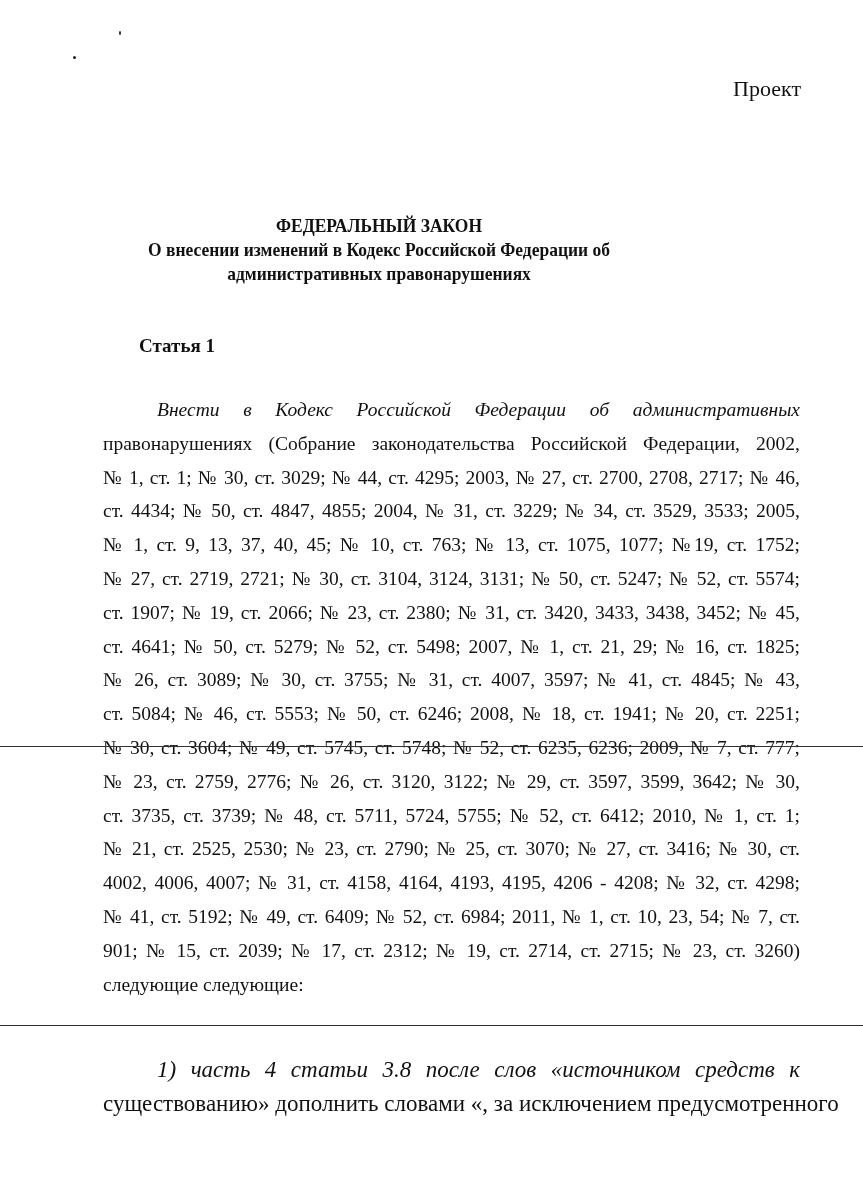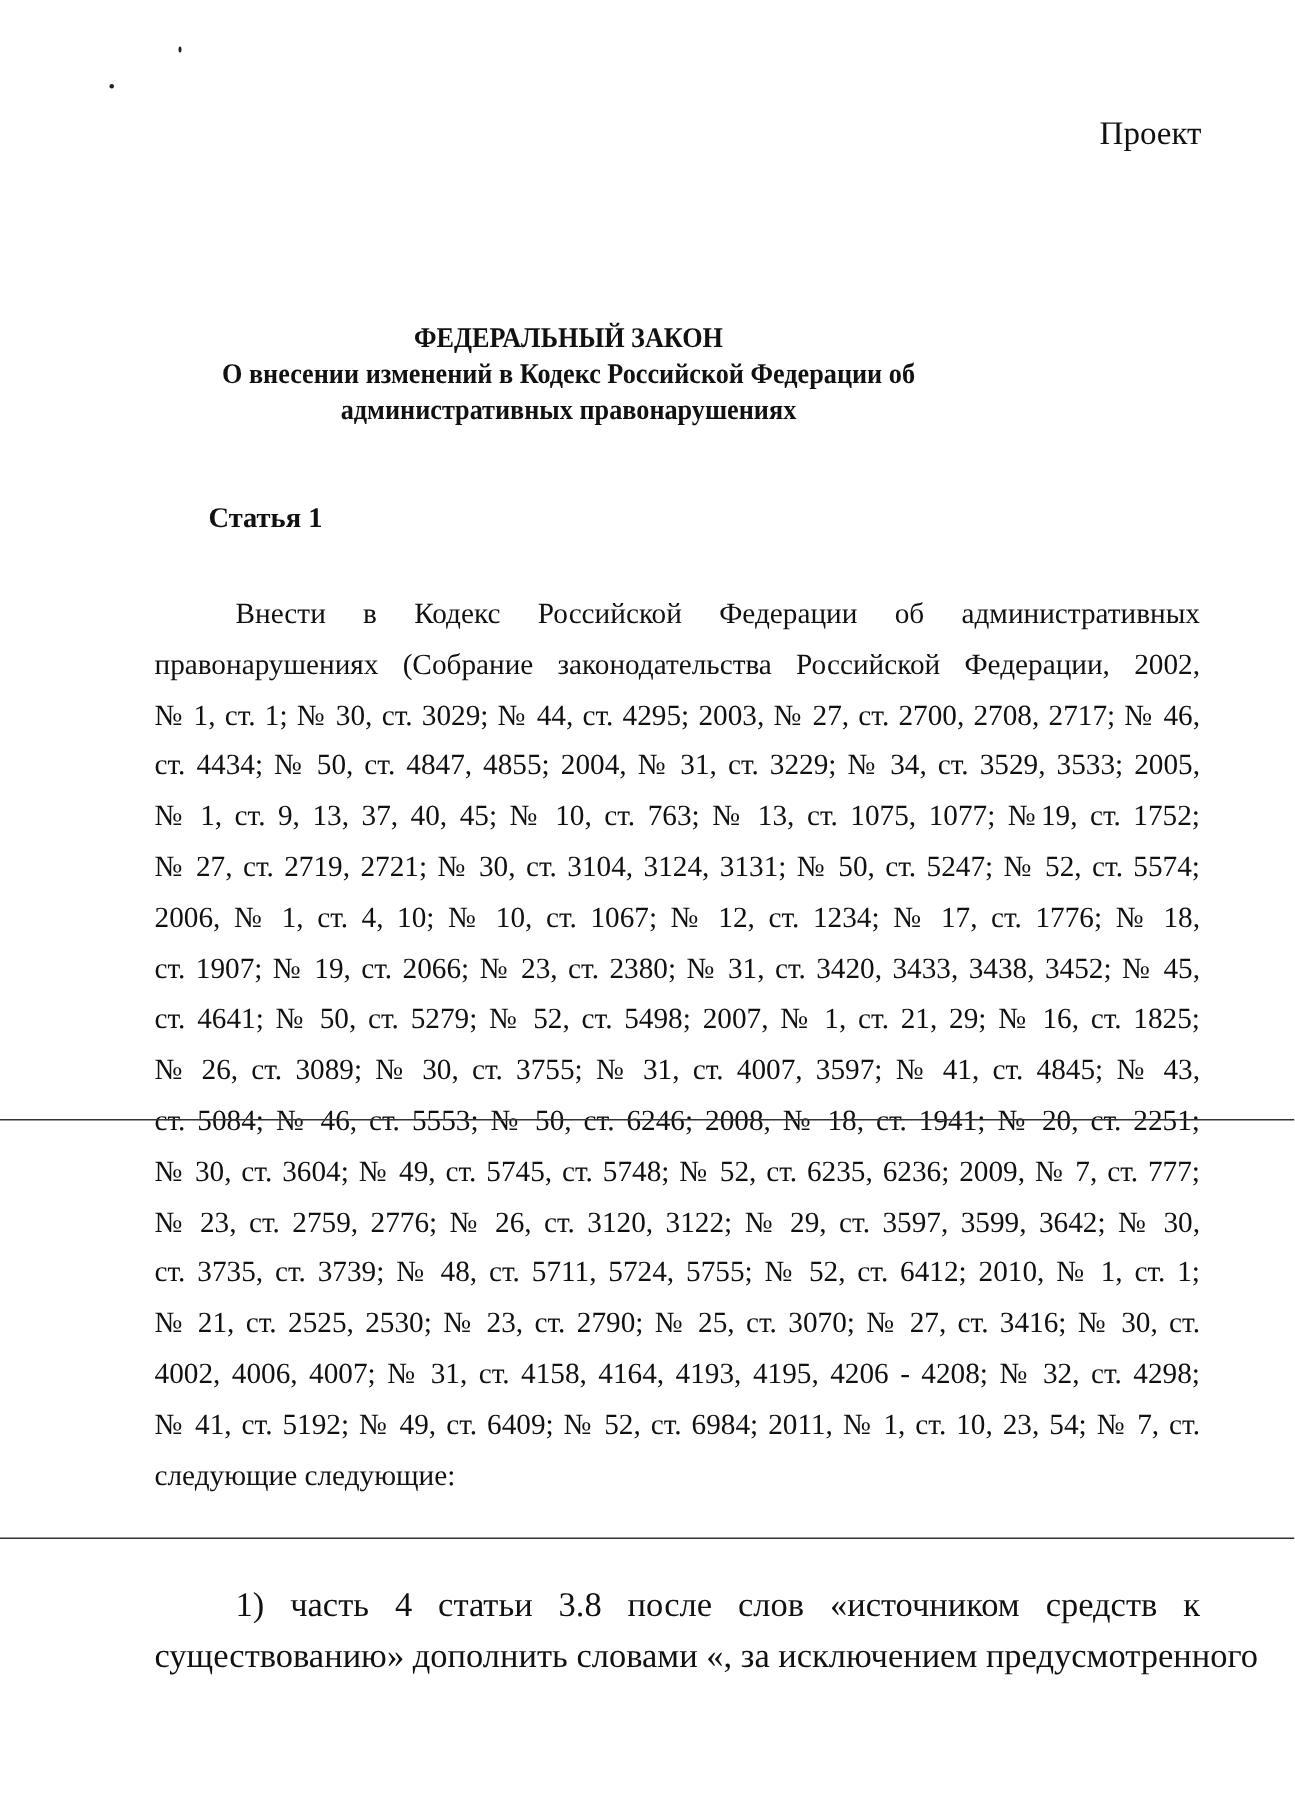--- a/index.html
+++ b/index.html
@@ -7,21 +7,21 @@
          font-family: "Liberation Serif", "DejaVu Serif", serif; color: #111; }
   .speck { position: absolute; background: #222; border-radius: 50%; }
   .project { position: absolute; top: 76px; right: 62px; font-size: 22px; }
   .title-block { position: absolute; top: 214px; left: 0; width: 700px; text-align: center;
                  font-weight: bold; font-size: 19px; line-height: 24px; margin-left: 29px; }
   .title-block div { transform: scaleX(0.92); }
   .article { position: absolute; top: 335px; left: 139px; font-weight: bold; font-size: 19px; }
   .body-text { position: absolute; top: 393px; left: 103px; width: 697px; font-size: 19.5px;
                line-height: 33.8px; text-align: justify; }
   .line { display: block; text-align: justify; text-align-last: justify; white-space: nowrap; overflow: visible; }
-  .line.first { padding-left: 54px; }
+  .line.first { padding-left: 54px; font-style: italic; }
   .line.last { text-align-last: left; }
   .item { position: absolute; top: 1053px; left: 103px; width: 697px; font-size: 23px; line-height: 33.8px; }
   .rule { position: absolute; height: 1px; background: #333; }
 </style>
 </head>
 <body>
 
 <div class="speck" style="left:119px;top:31px;width:2px;height:4px;"></div>
 <div class="speck" style="left:73px;top:56px;width:3px;height:3px;"></div>
 
@@ -35,31 +35,31 @@
 
 <div class="article">Статья 1</div>
 
 <div class="body-text">
   <span class="line first">Внести в Кодекс Российской Федерации об административных</span>
   <span class="line">правонарушениях (Собрание законодательства Российской Федерации, 2002,</span>
   <span class="line">№ 1, ст. 1; № 30, ст. 3029; № 44, ст. 4295; 2003, № 27, ст. 2700, 2708, 2717; № 46,</span>
   <span class="line">ст. 4434; № 50, ст. 4847, 4855; 2004, № 31, ст. 3229; № 34, ст. 3529, 3533; 2005,</span>
   <span class="line">№ 1, ст. 9, 13, 37, 40, 45; № 10, ст. 763; № 13, ст. 1075, 1077; №19, ст. 1752;</span>
   <span class="line">№ 27, ст. 2719, 2721; № 30, ст. 3104, 3124, 3131; № 50, ст. 5247; № 52, ст. 5574;</span>
-  <span class="line">2006, № 1, ст. 4, 10; № 10, ст. 1067; № 12, ст. 1234; № 17, ст. 1776; № 18,</span>
   <span class="line">ст. 1907; № 19, ст. 2066; № 23, ст. 2380; № 31, ст. 3420, 3433, 3438, 3452; № 45,</span>
   <span class="line">ст. 4641; № 50, ст. 5279; № 52, ст. 5498; 2007, № 1, ст. 21, 29; № 16, ст. 1825;</span>
   <span class="line">№ 26, ст. 3089; № 30, ст. 3755; № 31, ст. 4007, 3597; № 41, ст. 4845; № 43,</span>
   <span class="line">ст. 5084; № 46, ст. 5553; № 50, ст. 6246; 2008, № 18, ст. 1941; № 20, ст. 2251;</span>
   <span class="line">№ 30, ст. 3604; № 49, ст. 5745, ст. 5748; № 52, ст. 6235, 6236; 2009, № 7, ст. 777;</span>
   <span class="line">№ 23, ст. 2759, 2776; № 26, ст. 3120, 3122; № 29, ст. 3597, 3599, 3642; № 30,</span>
   <span class="line">ст. 3735, ст. 3739; № 48, ст. 5711, 5724, 5755; № 52, ст. 6412; 2010, № 1, ст. 1;</span>
   <span class="line">№ 21, ст. 2525, 2530; № 23, ст. 2790; № 25, ст. 3070; № 27, ст. 3416; № 30, ст.</span>
   <span class="line">4002, 4006, 4007; № 31, ст. 4158, 4164, 4193, 4195, 4206 - 4208; № 32, ст. 4298;</span>
   <span class="line">№ 41, ст. 5192; № 49, ст. 6409; № 52, ст. 6984; 2011, № 1, ст. 10, 23, 54; № 7, ст.</span>
+  <span class="line">901; № 15, ст. 2039; № 17, ст. 2312; № 19, ст. 2714, ст. 2715; № 23, ст. 3260)</span>
   <span class="line last">следующие следующие:</span>
 </div>
 
 <div class="item">
   <span class="line first">1)  часть 4 статьи 3.8 после слов «источником средств к</span>
   <span class="line">существованию» дополнить словами «, за исключением предусмотренного</span>
 </div>
 
 <div class="rule" style="left:0;top:746px;width:863px;"></div>
 <div class="rule" style="left:0;top:1025px;width:863px;"></div>

